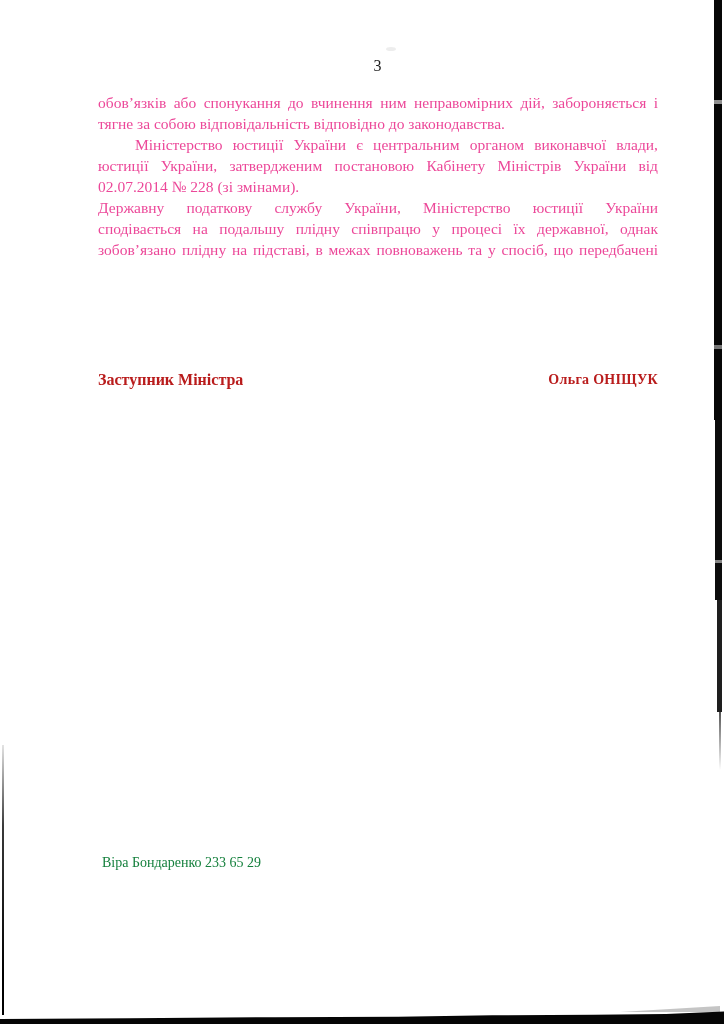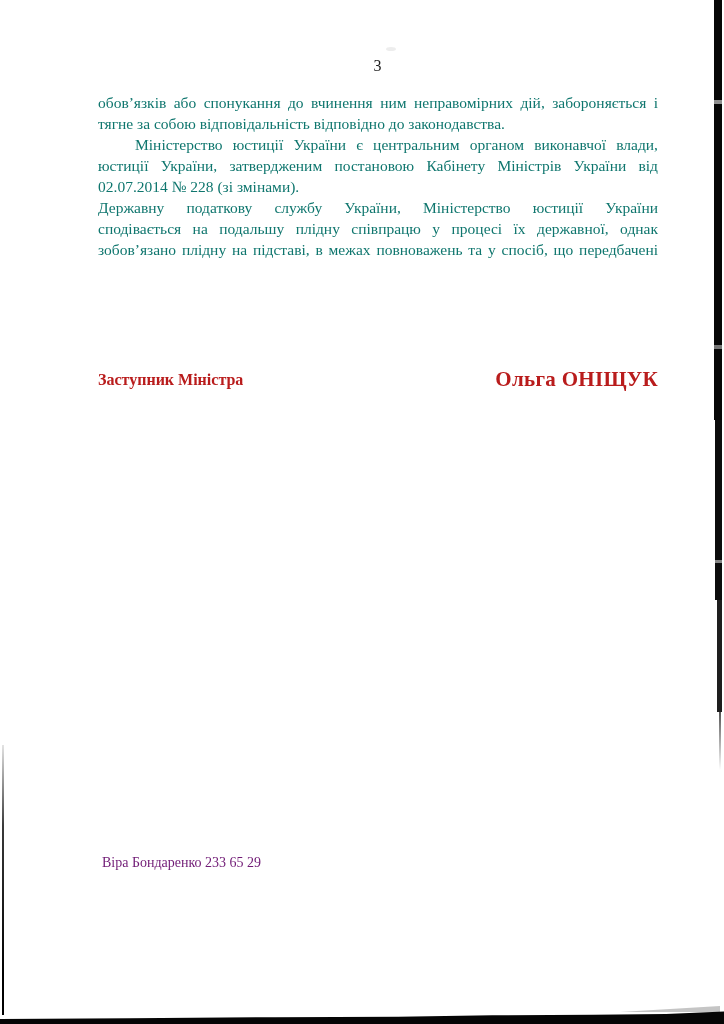--- a/index.html
+++ b/index.html
@@ -30,21 +30,21 @@
   }
 
   
   .body-text {
     position: absolute;
     top: 92px;
     left: 98px;
     width: 560px;
     font-size: 15.5px;
     line-height: 21px;
-    color: #0f766e;
+    color: #ec4899;
   }
   .line {
     white-space: nowrap;
     overflow: visible;
   }
   .line.justify {
     white-space: normal;
     text-align: justify;
     text-align-last: justify;
   }
@@ -63,31 +63,31 @@
     width: 560px;
     font-weight: bold;
     font-size: 16px;
     line-height: 21px;
     color: #b91c1c;
   }
   .signature .name {
     position: absolute;
     right: 0;
     bottom: 0;
-    font-size: 21px;
+    font-size: 14px;
     letter-spacing: 0.3px;
   }
 
   
   .footer-contact {
     position: absolute;
     top: 855px;
     left: 102px;
     font-size: 14px;
-    color: #701a75;
+    color: #15803d;
   }
 
   
   .artifact { position: absolute; pointer-events: none; }
 
   .right-bar-seg1 { left: 714px; top: 0;     width: 8px; height: 420px; background: #070707; }
   .right-bar-seg2 { left: 715px; top: 420px; width: 7px; height: 180px; background: #0c0c0c; }
   .right-bar-seg3 { left: 717px; top: 600px; width: 5px; height: 112px; background: #1e1e1e; }
   .right-bar-tail { left: 719px; top: 712px; width: 2px; height: 58px;
                     background: linear-gradient(to bottom, #555555, rgba(130,130,130,0)); }

